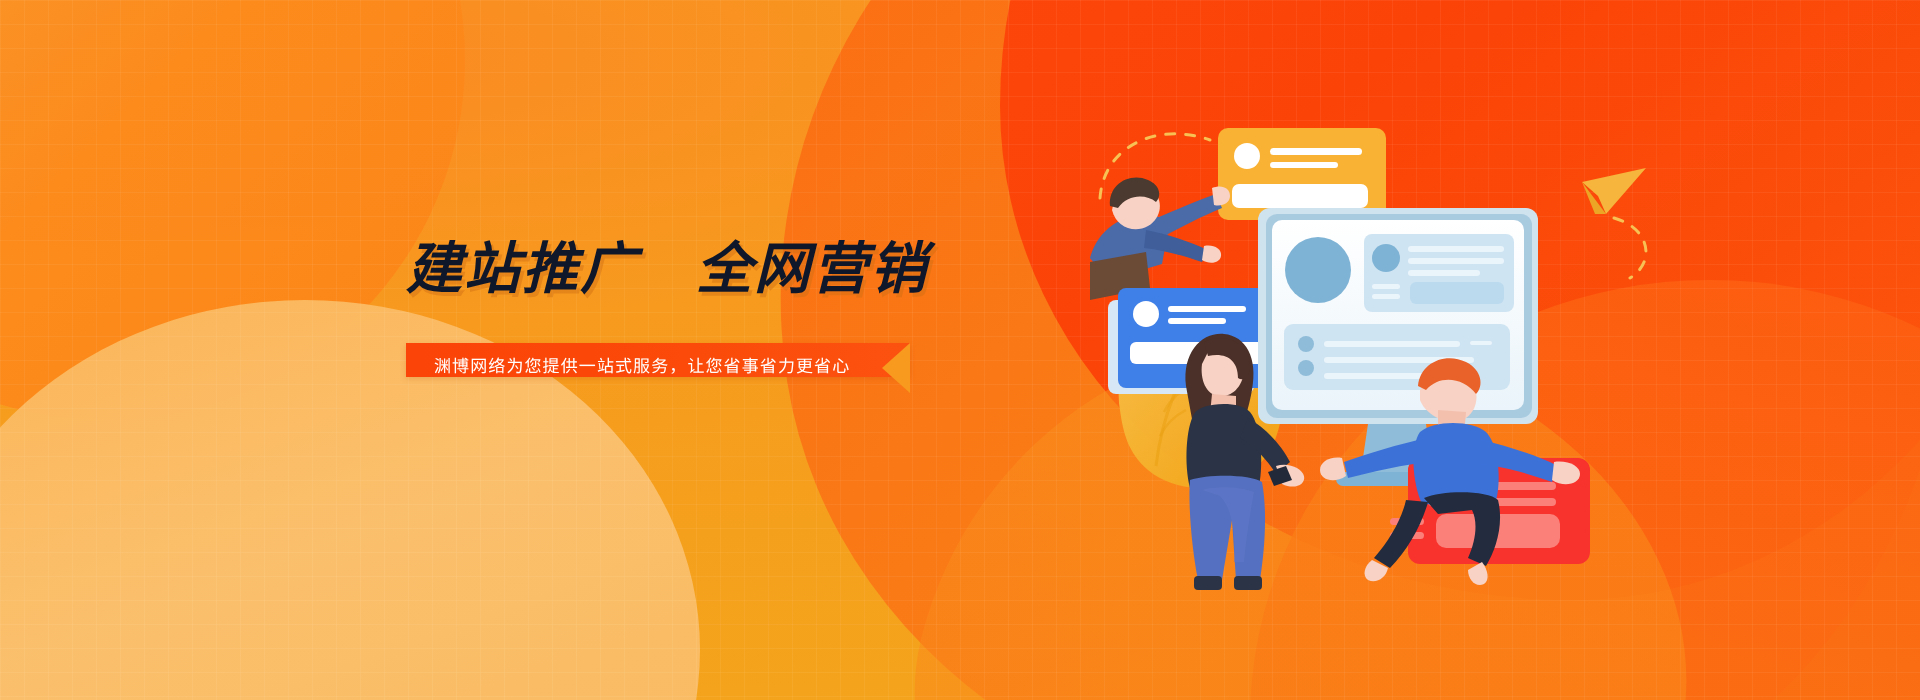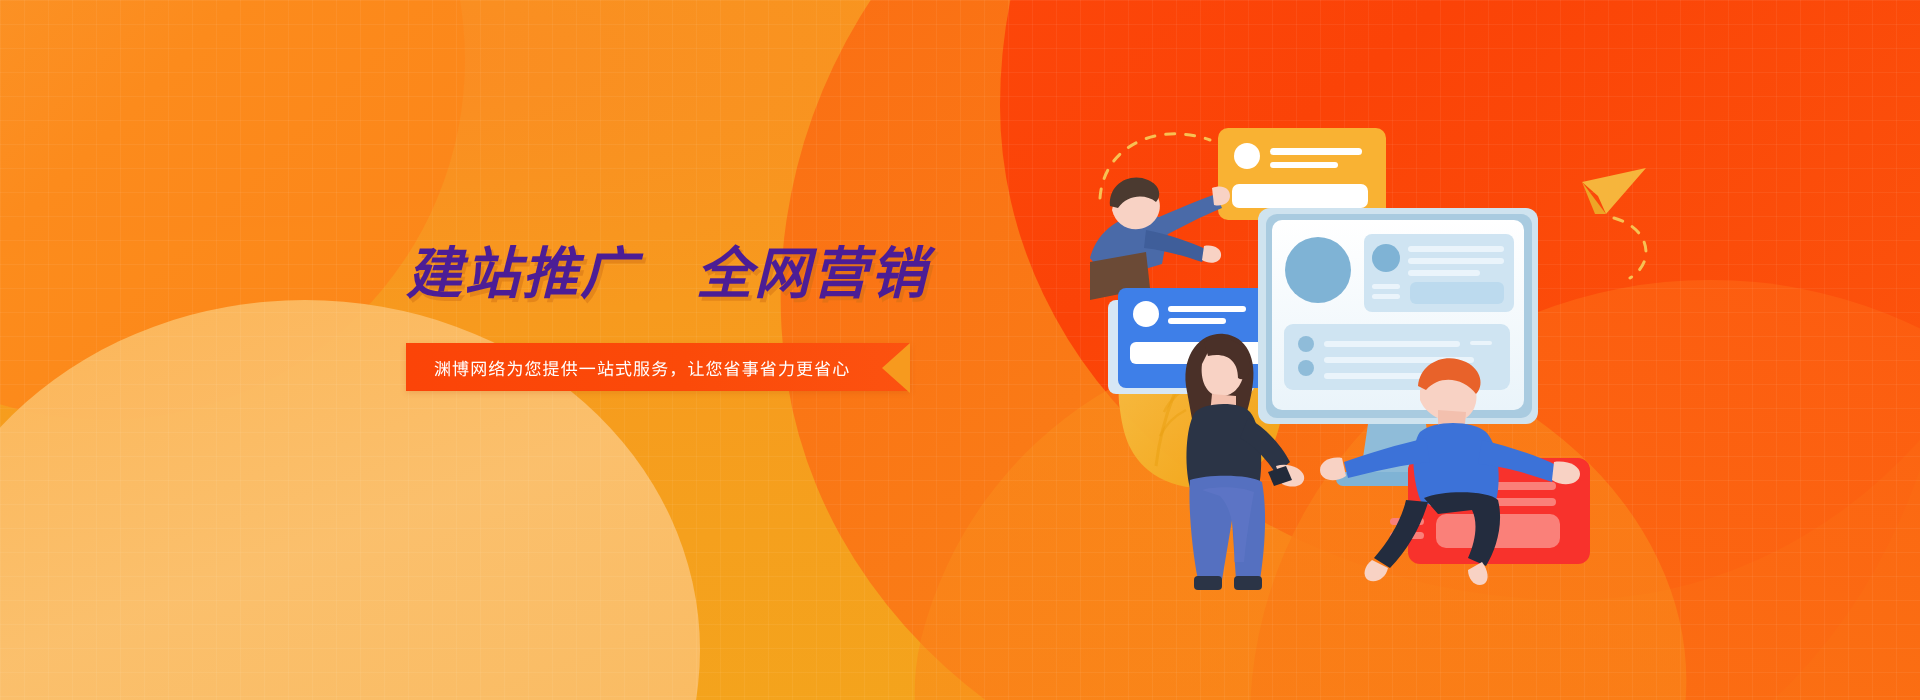--- a/index.html
+++ b/index.html
@@ -88,34 +88,35 @@
   .copy{
     position:absolute;
     left:406px; top:236px;
     width:740px;
   }
   .headline{
     font-size:56px;
     line-height:1.34;
     font-weight:bold;
     font-style:italic;
-    color:#4c1d95;
+    color:#0f172a;
     letter-spacing:2px;
     text-shadow:3px 4px 0 rgba(206,110,20,.45);
     white-space:nowrap;
+    font-family:Liberation Mono, monospace;
   }
 
   .ribbon{
     position:relative;
     margin-top:32px;
-    height:48px;
+    height:34px;
     width:504px;
     background:linear-gradient(90deg,#fb4408 0%,#fb4a09 55%,#fc5210 100%);
     display:flex;
-    align-items:center;
+    align-items:flex-end;
     box-shadow:0 2px 6px rgba(180,60,10,.18);
   }
   .ribbon::after{
     content:"";
     position:absolute;
     right:0; top:0;
     width:0; height:0;
     border-top:25px solid transparent;
     border-bottom:25px solid transparent;
     border-right:28px solid #f79a1e;

